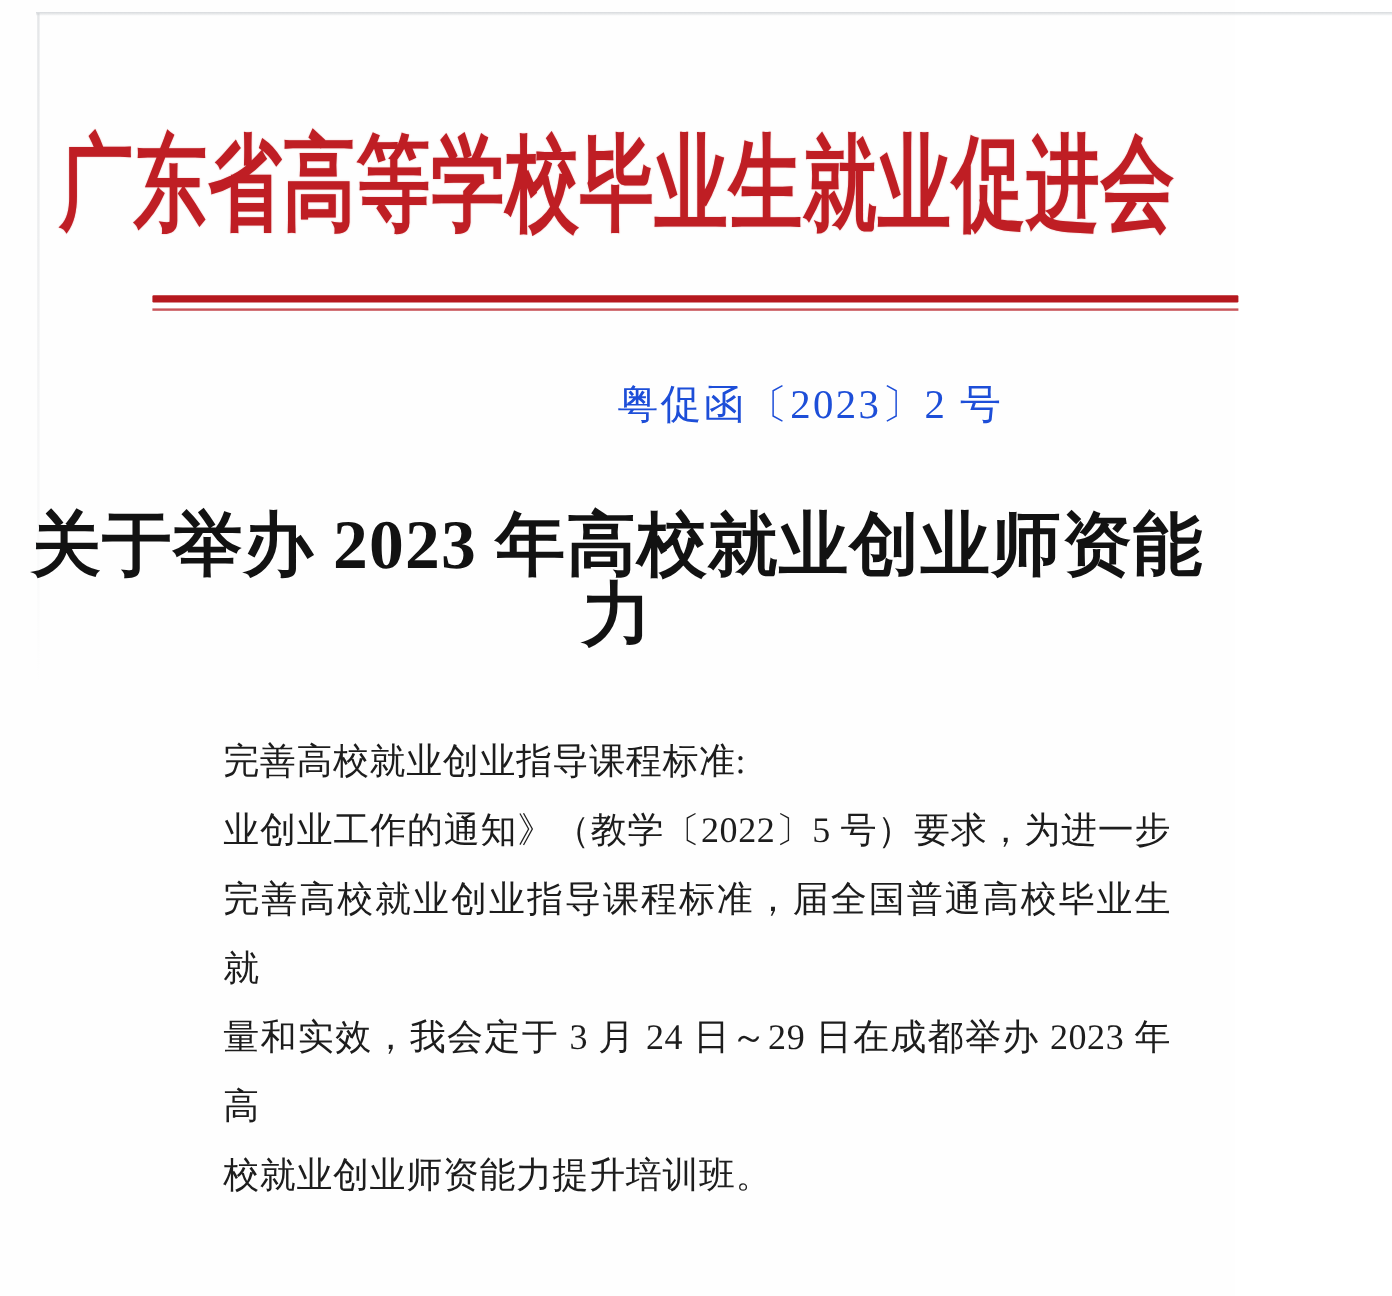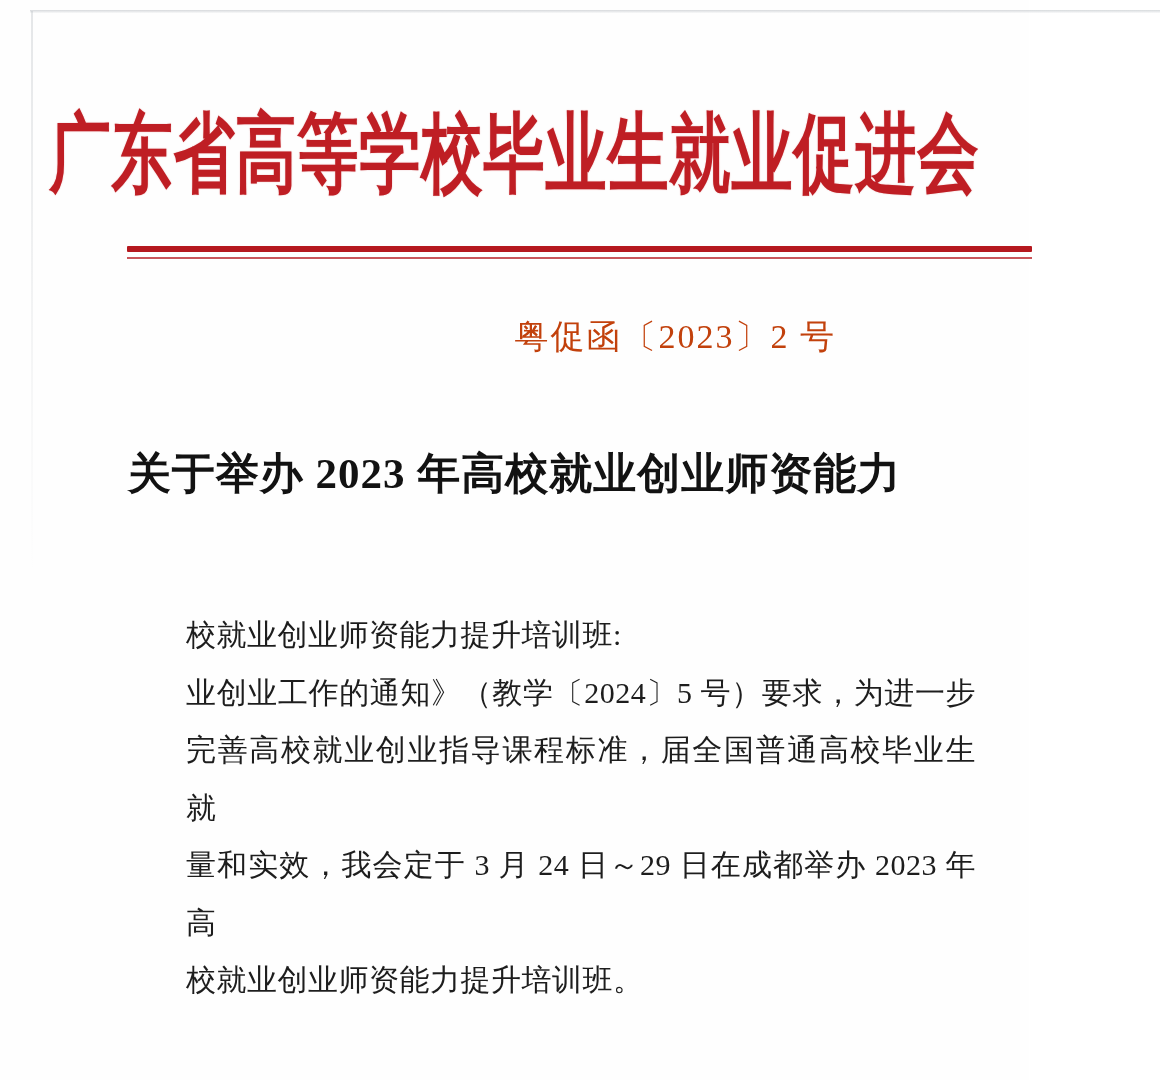--- a/index.html
+++ b/index.html
@@ -57,32 +57,32 @@
   }
   .red-rule .rule-thin {
     margin-top: 5px;
     height: 2px;
     background: #c9555a;
   }
   .doc-number {
     position: absolute;
     top: 314px; right: 193px;
     font-size: 34px;
-    color: #c2410c;
+    color: #1d4ed8;
     letter-spacing: 2px;
     white-space: nowrap;
     text-align: right;
   }
   .doc-title {
     position: absolute;
-    left: 0; top: 444px;
+    left: 0; top: 424px;
     width: 100%;
     text-align: center;
     font-weight: bold;
-    font-size: 43px;
+    font-size: 58px;
     line-height: 59px;
     color: #121212;
     letter-spacing: 1px;
   }
   .doc-body {
     position: absolute;
     left: 186px; top: 606px;
     width: 790px;
     font-size: 30px;
     color: #1d1d1d;
@@ -118,23 +118,23 @@
     <div class="rule-thin"></div>
   </div>
 
   <div class="doc-number">粤促函〔2023〕2 号</div>
 
   <div class="doc-title">
     <div>关于举办 2023 年高校就业创业师资能力</div>
   </div>
 
   <div class="doc-body">
-    <p class="salutation">校就业创业师资能力提升培训班:</p>
+    <p class="salutation">完善高校就业创业指导课程标准:</p>
 
-    <p class="line-justify">业创业工作的通知》（教学〔2024〕5 号）要求，为进一步</p>
+    <p class="line-justify">业创业工作的通知》（教学〔2022〕5 号）要求，为进一步</p>
     <p class="line-justify">完善高校就业创业指导课程标准，届全国普通高校毕业生就</p>
     <p class="line-justify">量和实效，我会定于 3 月 24 日～29 日在成都举办 2023 年高</p>
     <p>校就业创业师资能力提升培训班。</p>
 
     <p class="contact-line contact-person"></p>
 
   </div>
 
 </div>
 

